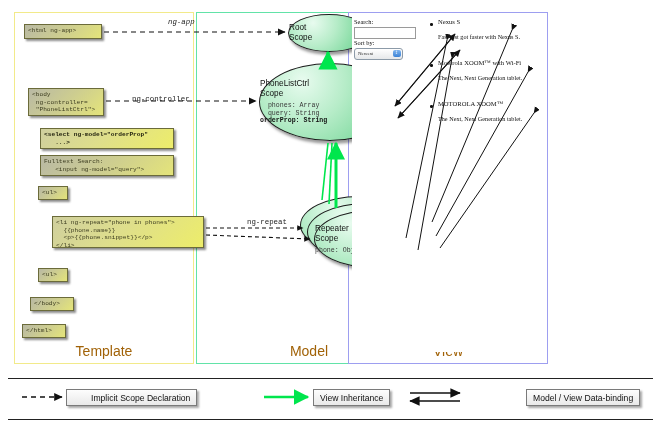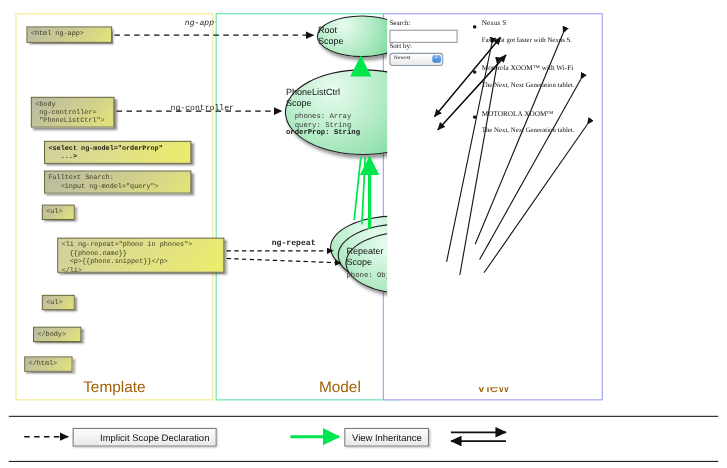--- a/index.html
+++ b/index.html
@@ -134,22 +134,22 @@
     <div class="vbul" style="left:78px;top:48px;"></div>
     <div class="vitem" style="left:86px;top:43px;">Motorola XOOM™ with Wi-Fi</div>
     <div class="vsnip" style="left:86px;top:58px;">The Next, Next Generation tablet.</div>
 
     <div class="vbul" style="left:78px;top:89px;"></div>
     <div class="vitem" style="left:86px;top:84px;">MOTOROLA XOOM™</div>
     <div class="vsnip" style="left:86px;top:99px;">The Next, Next Generation tablet.</div>
   </div>
 
   <div class="lbl" style="left:168px;top:18px;font-style:italic;">ng-app</div>
-  <div class="lbl" style="left:155px;top:95px;">ng-controller</div>
-  <div class="lbl" style="left:247px;top:218px;font-weight:bold;">ng-repeat</div>
+  <div class="lbl" style="left:132px;top:95px;">ng-controller</div>
+  <div class="lbl" style="left:247px;top:218px;">ng-repeat</div>
 
   <svg viewBox="0 0 661 425">
     <defs>
       <marker id="ah" markerWidth="7" markerHeight="7" refX="6" refY="3" orient="auto">
         <path d="M0,0 L6.5,3 L0,6 z" fill="#111"></path>
       </marker>
       <marker id="ahs" markerWidth="6" markerHeight="6" refX="5.2" refY="2.6" orient="auto">
         <path d="M0,0 L5.6,2.6 L0,5.2 z" fill="#111"></path>
       </marker>
       <marker id="ag" markerWidth="7" markerHeight="7" refX="5.5" refY="3" orient="auto">
@@ -191,15 +191,16 @@
     <line x1="264" y1="397" x2="308" y2="397" stroke="#00e64d" stroke-width="2.6" marker-end="url(#ag)"></line>
     <g>
       <line x1="410" y1="393" x2="460" y2="393" stroke="#111" stroke-width="1.6" marker-end="url(#ah)"></line>
       <line x1="460" y1="401" x2="410" y2="401" stroke="#111" stroke-width="1.6" marker-end="url(#ah)"></line>
     </g>
   </svg>
 
   <div class="legend">
     <div class="legbox" style="left:58px;top:10px;padding-left:24px;">Implicit Scope Declaration</div>
     <div class="legbox" style="left:305px;top:10px;">View Inheritance</div>
+    <div class="legbox" style="left:518px;top:10px;">Model / View Data-binding</div>
   </div>
 
 </div>
 
 </body></html>

